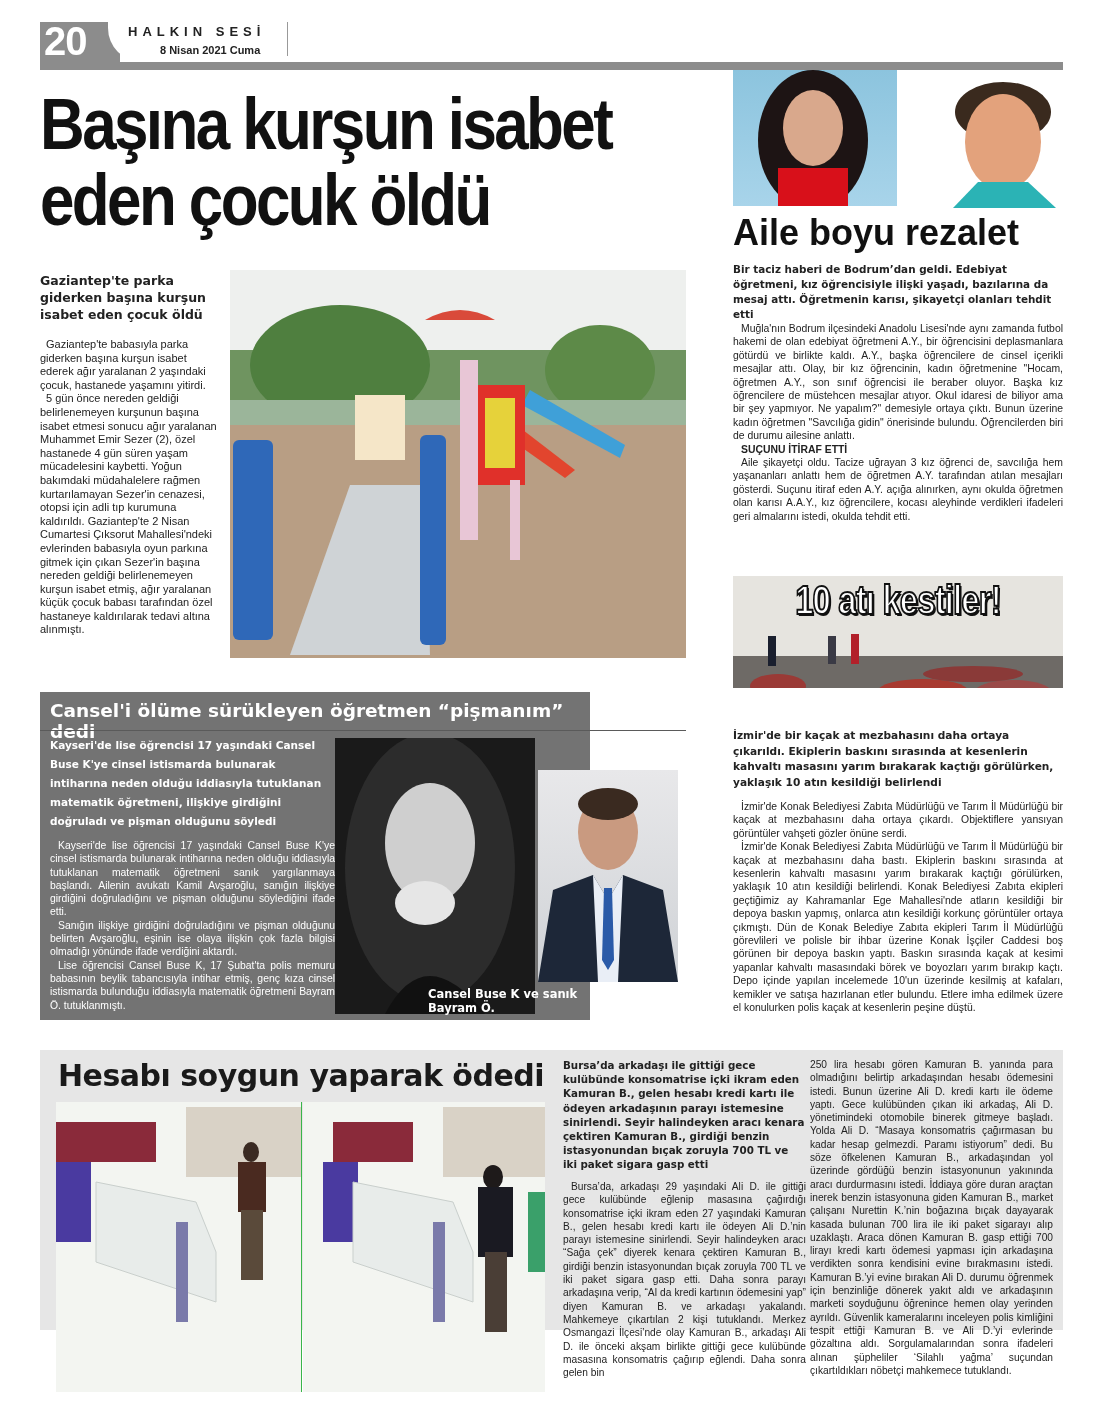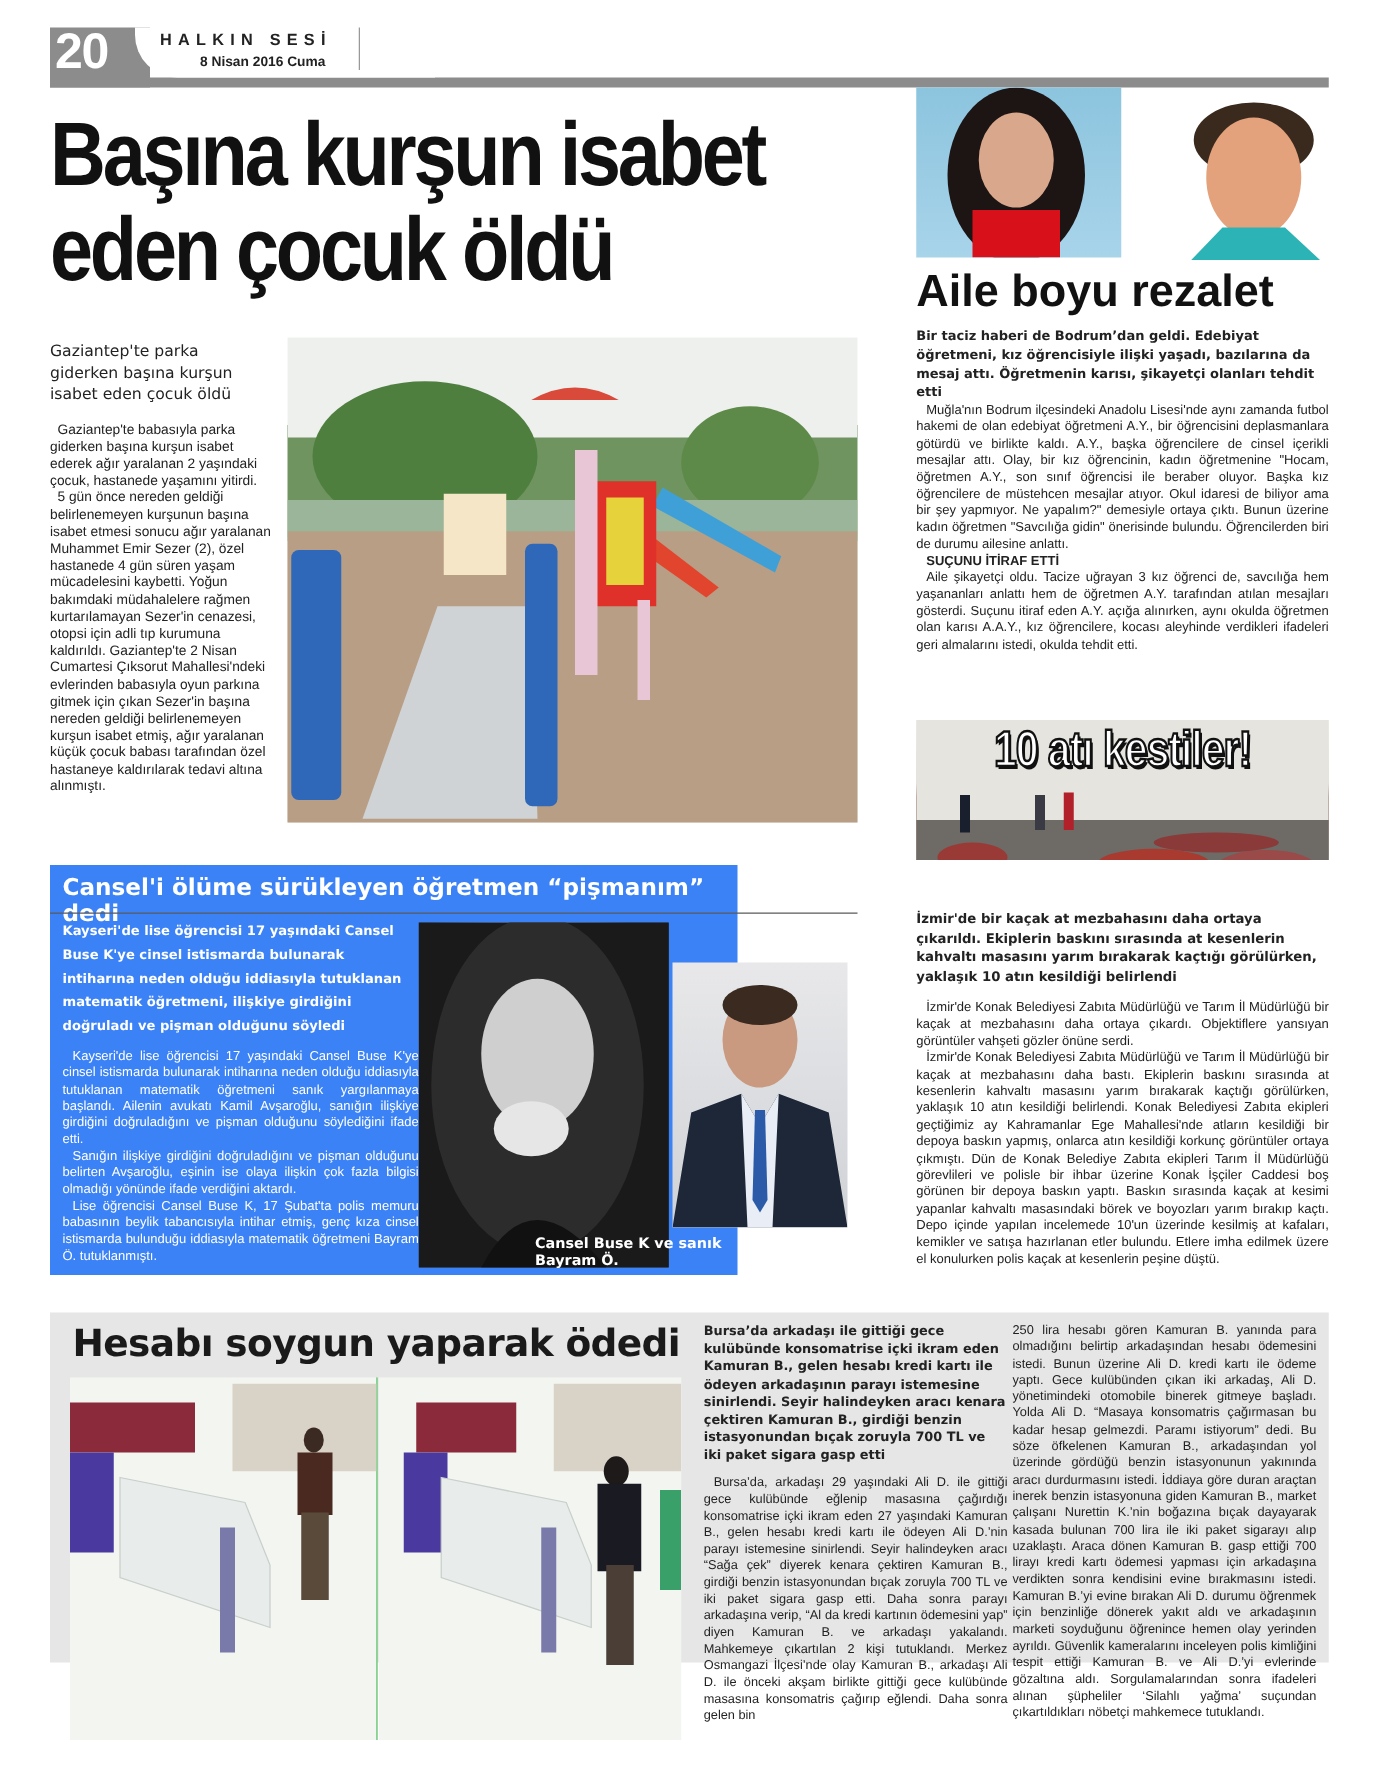--- a/index.html
+++ b/index.html
@@ -11,21 +11,21 @@
   .mast-grey { position: absolute; left: 0; top: 0; width: 80px; height: 48px; background: #8c8c8c; }
   .mast-line { position: absolute; left: 0; top: 40px; width: 1023px; height: 8px; background: #8c8c8c; }
   .mast-white { position: absolute; left: 68px; top: 0; width: 240px; height: 40px; background: #fff; border-radius: 0 0 0 34px; }
   .page-num { position: absolute; left: 4px; top: -3px; font-family: "Liberation Sans", sans-serif; font-weight: bold; font-size: 40px; color: #ffffff; letter-spacing: -1px; }
   .paper-name { position: absolute; left: 88px; top: 2px; font-family: "Liberation Sans", sans-serif; font-weight: bold; font-size: 13px; letter-spacing: 5px; color: #222; }
   .paper-date { position: absolute; left: 120px; top: 22px; font-family: "Liberation Sans", sans-serif; font-weight: bold; font-size: 11px; color: #222; }
   .mast-vline { position: absolute; left: 247px; top: 0; width: 1px; height: 34px; background: #999; }
 
   
   .lead-title { position: absolute; left: 40px; top: 86px; width: 660px; font-family: "Liberation Sans", sans-serif; font-weight: bold; font-size: 72px; line-height: 76px; color: #111; letter-spacing: -3px; transform: scaleX(0.86); transform-origin: left top; width: 780px; }
-  .lead-deck { position: absolute; left: 40px; top: 272px; width: 175px; font-family: "DejaVu Sans", sans-serif; font-weight: normal; font-size: 12.5px; line-height: 17px; color: #222; }
+  .lead-deck { position: absolute; left: 40px; top: 272px; width: 175px; font-family: "DejaVu Sans", sans-serif; font-weight: bold; font-size: 12.5px; line-height: 17px; color: #222; }
   .lead-body { position: absolute; left: 40px; top: 338px; width: 178px; font-family: "Liberation Sans", sans-serif; font-size: 11px; line-height: 13.6px; color: #222; }
   .lead-body p { text-indent: 6px; }
   .lead-photo { position: absolute; left: 230px; top: 270px; width: 456px; height: 388px; overflow: hidden; background: linear-gradient(#f4f5f4 0 18%, #6f9460 18% 42%, #b69e86 42% 100%); }
 
   
   .photo-woman { position: absolute; left: 733px; top: 70px; width: 164px; height: 136px; background: linear-gradient(180deg, #8cc4de 0%, #a8d4ea 100%); overflow: hidden; }
   .photo-man { position: absolute; left: 938px; top: 74px; width: 125px; height: 134px; background: #fff; overflow: hidden; }
   .aile-title { position: absolute; left: 733px; top: 212px; font-family: "Liberation Sans", sans-serif; font-weight: bold; font-size: 36px; color: #111; letter-spacing: 0px; }
   .aile-deck { position: absolute; left: 733px; top: 262px; width: 330px; font-family: "DejaVu Sans", sans-serif; font-weight: bold; font-size: 10.4px; line-height: 15px; color: #222; }
   .aile-body { position: absolute; left: 733px; top: 322px; width: 330px; font-family: "Liberation Sans", sans-serif; font-size: 10.4px; line-height: 13.4px; color: #222; text-align: justify; }
@@ -33,21 +33,21 @@
   .aile-body .sub { font-weight: bold; text-indent: 8px; }
 
   
   .horse-photo { position: absolute; left: 733px; top: 576px; width: 330px; height: 112px; background: linear-gradient(180deg, #e8e6e0 0%, #d9d6cf 45%, #8a5b52 55%, #7b6a60 100%); overflow: hidden; }
   .horse-title { position: absolute; left: 0; top: 2px; width: 100%; text-align: center; font-family: "Liberation Sans", sans-serif; font-weight: bold; font-size: 40px; color: #fff; letter-spacing: -1px; transform: scaleX(0.82); -webkit-text-stroke: 2px #111; text-shadow: 2px 2px 0 #111; }
   .horse-deck { position: absolute; left: 733px; top: 728px; width: 330px; font-family: "DejaVu Sans", sans-serif; font-weight: bold; font-size: 10.6px; line-height: 15.5px; color: #222; }
   .horse-body { position: absolute; left: 733px; top: 800px; width: 330px; font-family: "Liberation Sans", sans-serif; font-size: 10.4px; line-height: 13.4px; color: #222; text-align: justify; }
   .horse-body p { text-indent: 8px; }
 
   
-  .cansel-box { position: absolute; left: 40px; top: 692px; width: 550px; height: 328px; background: #3b82f6; }
+  .cansel-box { position: absolute; left: 40px; top: 692px; width: 550px; height: 328px; background: #737373; }
   .cansel-title { position: absolute; left: 10px; top: 8px; font-family: "DejaVu Sans", sans-serif; font-weight: bold; font-size: 18.5px; color: #ffffff; }
   .cansel-divider { position: absolute; left: 0; top: 38px; width: 646px; height: 1px; background: #5a5a5a; }
   .cansel-deck { position: absolute; left: 10px; top: 44px; width: 285px; font-family: "DejaVu Sans", sans-serif; font-weight: bold; font-size: 10.5px; line-height: 19px; color: #ffffff; }
   .cansel-body { position: absolute; left: 10px; top: 147px; width: 285px; font-family: "Liberation Sans", sans-serif; font-size: 10.4px; line-height: 13.3px; color: #ffffff; text-align: justify; }
   .cansel-body p { text-indent: 8px; }
   .cansel-photo-girl { position: absolute; left: 295px; top: 46px; width: 200px; height: 276px; background: radial-gradient(ellipse at 45% 40%, #d9d9d9 0%, #9a9a9a 30%, #2a2a2a 70%); }
   .cansel-photo-man { position: absolute; left: 498px; top: 78px; width: 140px; height: 212px; background: linear-gradient(180deg, #e8e8ea 0%, #cfd2d6 100%); overflow: hidden; }
   .cansel-caption { position: absolute; left: 388px; top: 295px; font-family: "DejaVu Sans", sans-serif; font-weight: bold; font-size: 11.5px; color: #ffffff; }
 
   
@@ -65,21 +65,21 @@
 </style>
 </head>
 <body>
 
 <div class="mast-bar">
   <div class="mast-line"></div>
   <div class="mast-grey"></div>
   <div class="mast-white"></div>
   <div class="page-num">20</div>
   <div class="paper-name">HALKIN SESİ</div>
-  <div class="paper-date">8 Nisan 2016 Cuma</div>
+  <div class="paper-date">8 Nisan 2021 Cuma</div>
   <div class="mast-vline" style="left:247px;"></div>
 </div>
 
 <div class="lead-title">
   <div>Başına kurşun isabet</div>
   <div>eden çocuk öldü</div>
 </div>
 <div class="lead-deck">Gaziantep'te parka giderken başına kurşun isabet eden çocuk öldü</div>
 <div class="lead-body">
   <p>Gaziantep'te babasıyla parka giderken başına kurşun isabet ederek ağır yaralanan 2 yaşındaki çocuk, hastanede yaşamını yitirdi.</p>

